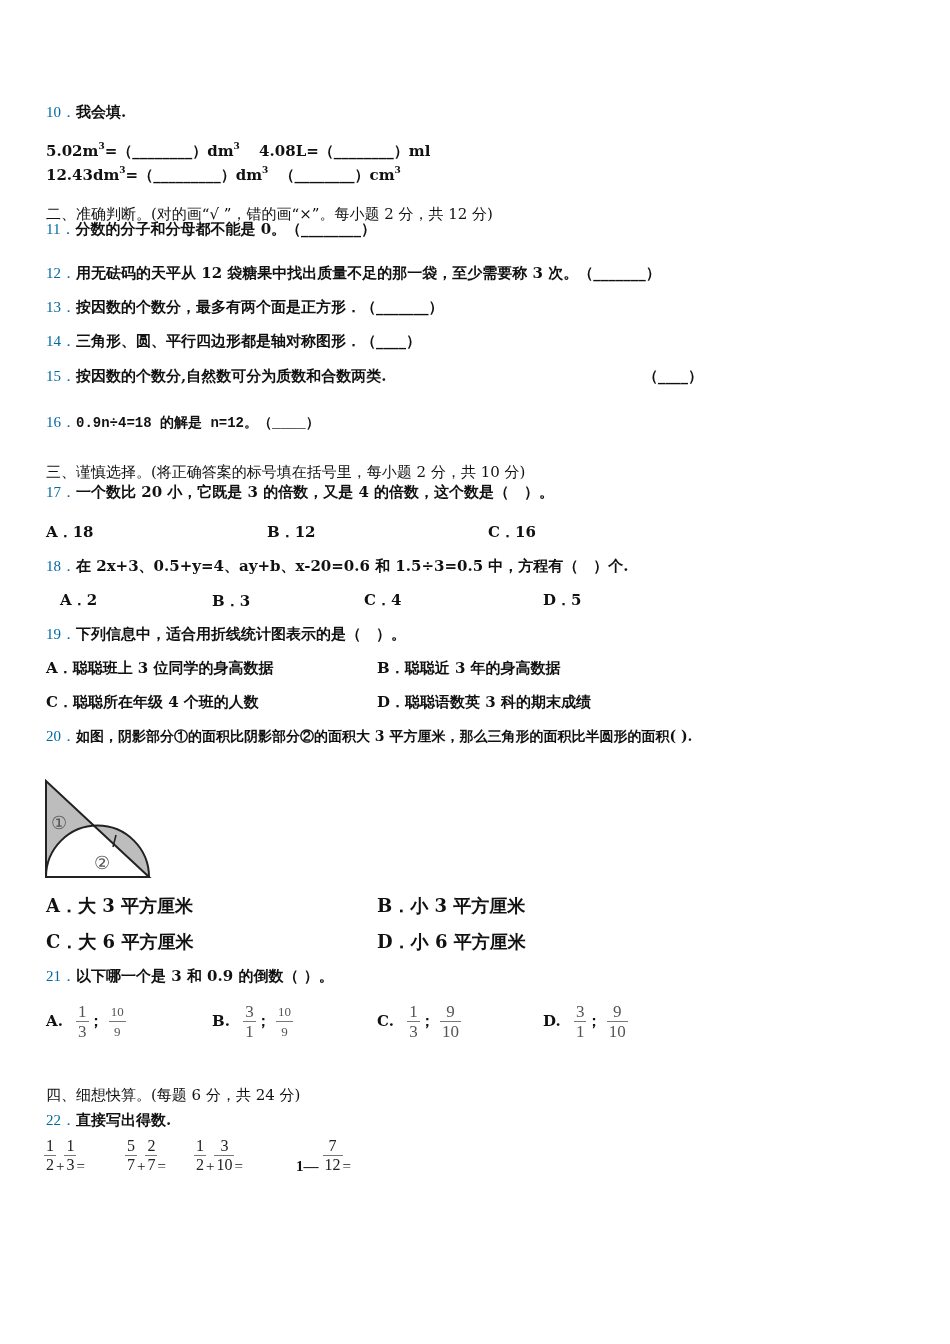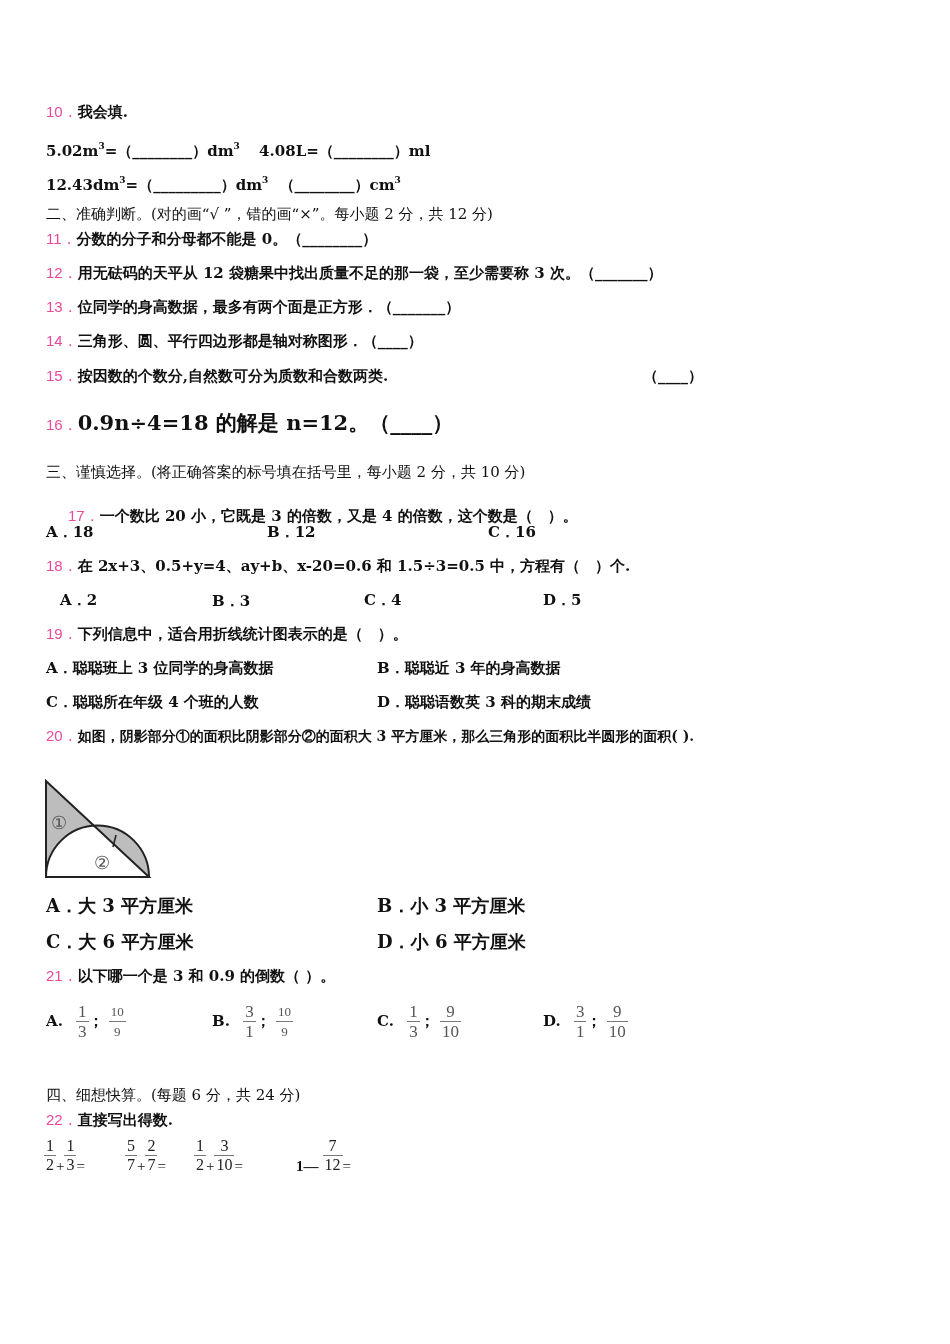--- a/index.html
+++ b/index.html
@@ -1,20 +1,20 @@
 <!DOCTYPE html>
 <html><head>
 <meta charset="utf-8">
 <style>
   html,body{margin:0;padding:0;background:#fff;}
   body{width:950px;height:1344px;position:relative;overflow:hidden;font-family:"DejaVu Serif","Liberation Serif",serif;color:#111;}
   .ln{position:absolute;left:46px;white-space:nowrap;font-size:15px;line-height:20px;}
-  .num{font-family:Liberation Sans, sans-serif;font-weight:normal;color:#ec4899;}
+  .num{font-family:Liberation Serif, serif;font-weight:normal;color:#0369a1;}
   .b{font-weight:bold;}
-  .lg{font-size:21px;line-height:26px;}
+  .lg{font-size:14px;line-height:26px;font-family:Liberation Mono, monospace;}
   .opt{position:absolute;white-space:nowrap;font-size:15px;line-height:20px;font-weight:bold;}
   .opt-lg{font-size:18px;line-height:22px;}
   sup{font-size:9px;vertical-align:7px;}
   .frac{display:inline-block;vertical-align:middle;text-align:center;font-family:"Liberation Serif",serif;font-weight:normal;color:#555;}
   .frac .n{display:block;font-size:17px;line-height:19px;padding:0 2px;}
   .frac .d{display:block;font-size:17px;line-height:19px;border-top:1px solid #777;padding:0 2px;}
   .frac.sm .n,.frac.sm .d{font-size:13px;}
   .fq{position:absolute;font-family:"Liberation Serif",serif;font-size:15px;}
   .fq .frac{color:#222;}
   .fq .frac .n,.fq .frac .d{font-size:16px;line-height:18px;}
@@ -23,35 +23,35 @@
 </head>
 <body>
 
 <div class="ln" style="top:102px;">
   <span class="num">10．</span><span class="b">我会填.</span>
 </div>
 <div class="ln b" style="top:136px;">
   <span>5.02m</span><sup>3</sup><span>=（________）dm</span><sup>3</sup>
   <span style="margin-left:14px;">4.08L=（________）ml</span>
 </div>
-<div class="ln b" style="top:170px;">
+<div class="ln b" style="top:160px;">
   <span>12.43dm</span><sup>3</sup><span>=（_________）dm</span><sup>3</sup>
   <span style="margin-left:6px;">（________）cm</span><sup>3</sup>
 </div>
 
 <div class="ln" style="top:204px;">二、准确判断。(对的画“√ ”，错的画“×”。每小题 2 分，共 12 分)</div>
-<div class="ln" style="top:229px;"><span class="num">11．</span><span class="b">分数的分子和分母都不能是 0。（________）</span></div>
+<div class="ln" style="top:219px;"><span class="num">11．</span><span class="b">分数的分子和分母都不能是 0。（________）</span></div>
 <div class="ln" style="top:263px;"><span class="num">12．</span><span class="b">用无砝码的天平从 12 袋糖果中找出质量不足的那一袋，至少需要称 3 次。（_______）</span></div>
-<div class="ln" style="top:297px;"><span class="num">13．</span><span class="b">位同学的身高数据，最多有两个面是正方形．（_______）</span></div>
+<div class="ln" style="top:297px;"><span class="num">13．</span><span class="b">按因数的个数分，最多有两个面是正方形．（_______）</span></div>
 <div class="ln" style="top:331px;"><span class="num">14．</span><span class="b">三角形、圆、平行四边形都是轴对称图形．（____）</span></div>
 <div class="ln" style="top:366px;width:660px;"><span class="num">15．</span><span class="b">按因数的个数分,自然数可分为质数和合数两类.</span><span class="b" style="position:absolute;left:597px;">（____）</span></div>
 <div class="ln" style="top:410px;"><span class="num">16．</span><span class="b lg">0.9n÷4=18 的解是 n=12。（____）</span></div>
 
 <div class="ln" style="top:462px;">三、谨慎选择。(将正确答案的标号填在括号里，每小题 2 分，共 10 分)</div>
-<div class="ln" style="top:506px;margin-left:22px;"><span class="num">17．</span><span class="b">一个数比 20 小，它既是 3 的倍数，又是 4 的倍数，这个数是（　）。</span></div>
+<div class="ln" style="top:482px;"><span class="num">17．</span><span class="b">一个数比 20 小，它既是 3 的倍数，又是 4 的倍数，这个数是（　）。</span></div>
 <div class="opt" style="left:46px;top:522px;">A．18</div>
 <div class="opt" style="left:267px;top:522px;">B．12</div>
 <div class="opt" style="left:488px;top:522px;">C．16</div>
 
 <div class="ln" style="top:556px;"><span class="num">18．</span><span class="b">在 2x+3、0.5+y=4、ay+b、x-20=0.6 和 1.5÷3=0.5 中，方程有（　）个.</span></div>
 <div class="opt" style="left:60px;top:590px;">A．2</div>
 <div class="opt" style="left:212px;top:591px;text-align:right;">B．3</div>
 <div class="opt" style="left:364px;top:590px;">C．4</div>
 <div class="opt" style="left:543px;top:590px;">D．5</div>
 

